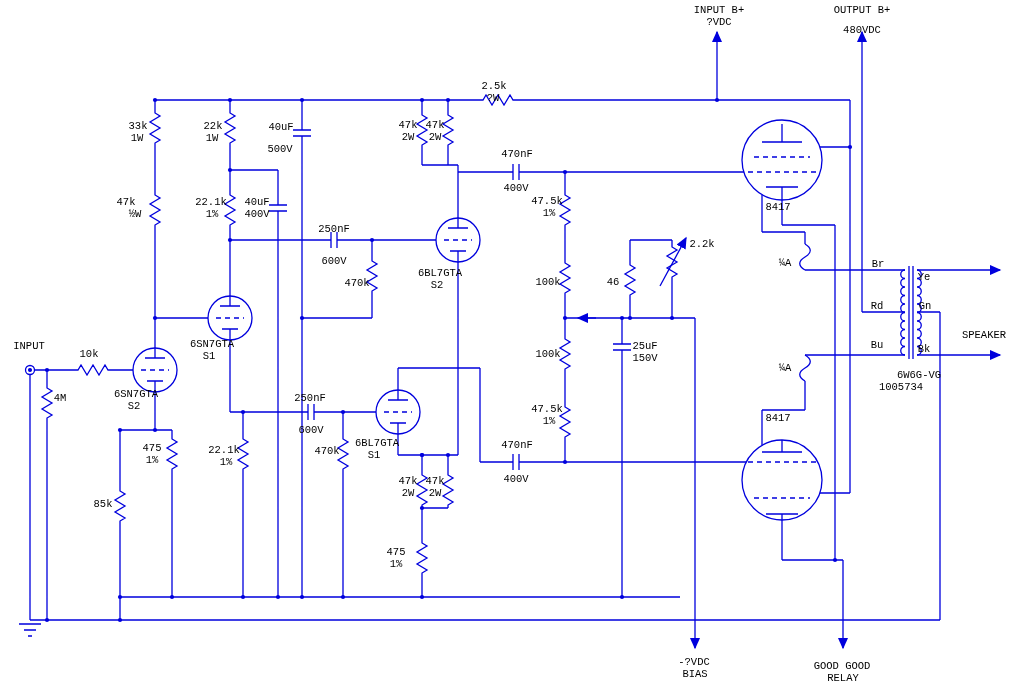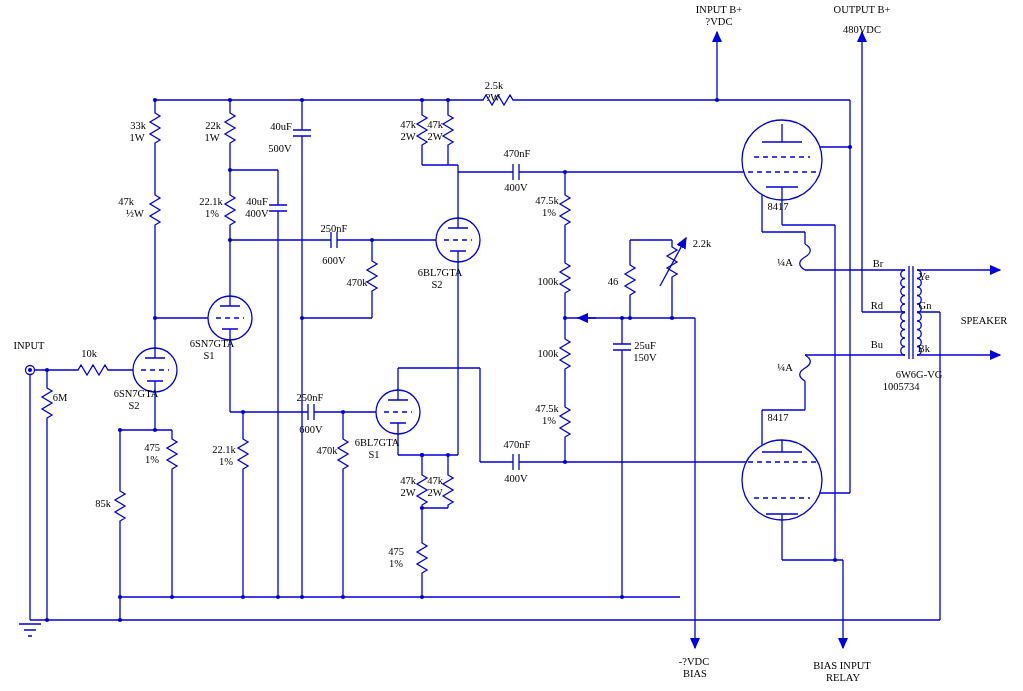--- a/index.html
+++ b/index.html
@@ -1,17 +1,17 @@
 <!DOCTYPE html>
 <html><head>
 <meta charset="utf-8">
 <style>
   html,body{margin:0;padding:0;background:#ffffff;}
   #stage{position:relative;width:1023px;height:691px;background:#ffffff;overflow:hidden;
-         font-family:Liberation Serif, serif;}
+         font-family:Liberation Mono, monospace;}
   #schem{position:absolute;left:0;top:0;}
   .lbl{position:absolute;font-size:10.5px;line-height:12px;color:#000;
        transform:translateX(-50%);text-align:center;white-space:pre;}
 </style>
 </head>
 <body>
 
 <div id="stage">
 
 <svg id="schem" width="1023" height="691" viewBox="0 0 1023 691">
@@ -202,26 +202,26 @@
         <circle cx="850" cy="147" r="2.1"></circle>
   </g>
 </svg>
 
 <div class="lbl" style="left:719px;top:4px">INPUT B+</div>
 <div class="lbl" style="left:719px;top:16px">?VDC</div>
 <div class="lbl" style="left:862px;top:4px">OUTPUT B+</div>
 <div class="lbl" style="left:862px;top:24px">480VDC</div>
 <div class="lbl" style="left:694px;top:656px">-?VDC</div>
 <div class="lbl" style="left:695px;top:668px">BIAS</div>
-<div class="lbl" style="left:842px;top:660px">BIAS INPUT</div>
+<div class="lbl" style="left:842px;top:660px">GOOD GOOD</div>
 <div class="lbl" style="left:843px;top:672px">RELAY</div>
 <div class="lbl" style="left:29px;top:340px">INPUT</div>
-<div class="lbl" style="left:984px;top:315px">SPEAKER</div>
-
-<div class="lbl" style="left:60px;top:392px">6M</div>
+<div class="lbl" style="left:984px;top:329px">SPEAKER</div>
+
+<div class="lbl" style="left:60px;top:392px">4M</div>
 <div class="lbl" style="left:89px;top:348px">10k</div>
 <div class="lbl" style="left:138px;top:120px">33k</div>
 <div class="lbl" style="left:137px;top:132px">1W</div>
 <div class="lbl" style="left:126px;top:196px">47k</div>
 <div class="lbl" style="left:135px;top:208px">½W</div>
 <div class="lbl" style="left:213px;top:120px">22k</div>
 <div class="lbl" style="left:212px;top:132px">1W</div>
 <div class="lbl" style="left:211px;top:196px">22.1k</div>
 <div class="lbl" style="left:212px;top:208px">1%</div>
 <div class="lbl" style="left:152px;top:442px">475</div>

